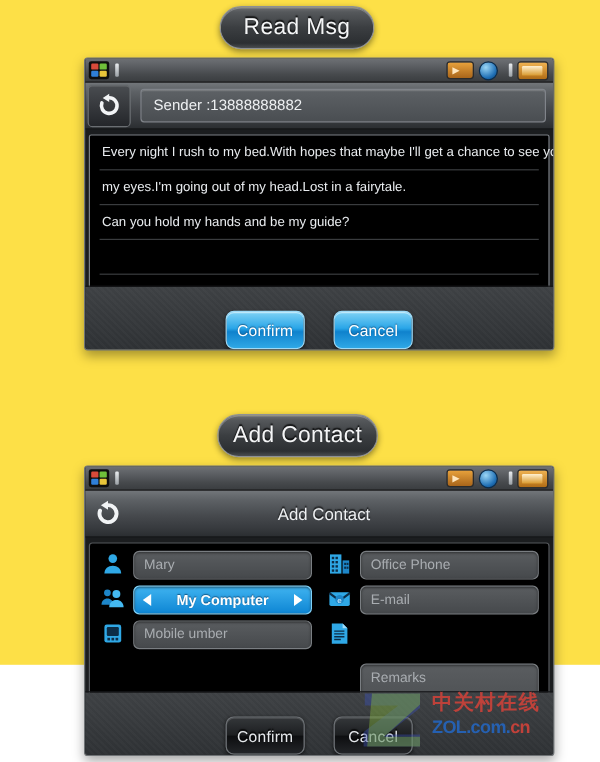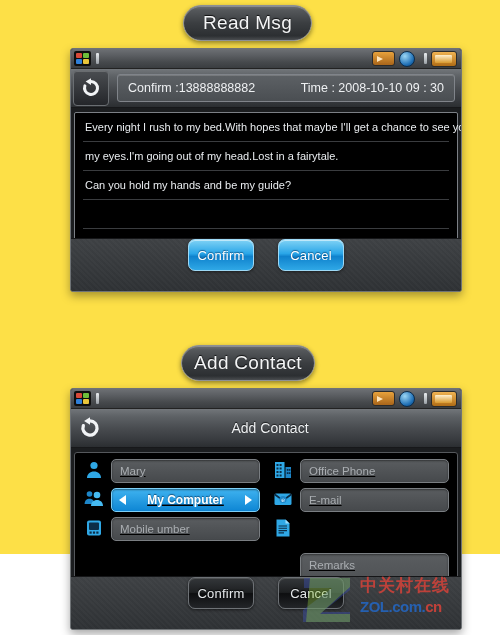--- a/index.html
+++ b/index.html
@@ -167,21 +167,21 @@
   .msg-line.last { border-bottom: none; }
 
   
   .bottombar {
     position: absolute; left:0; right:0; bottom:0;
     height: 52px;
     background:
       repeating-linear-gradient(45deg, rgba(255,255,255,0.018) 0 2px, rgba(0,0,0,0) 2px 4px),
       linear-gradient(to bottom, #3e4144 0%, #36393c 50%, #2e3134 100%);
     border-top: 1px solid #151618;
-    display: flex; align-items: flex-start; justify-content: center;
+    display: flex; align-items: flex-end; justify-content: center;
     gap: 24px;
   }
   .btn {
     width: 64px; height: 30px;
     border-radius: 7px;
     display: flex; align-items: center; justify-content: center;
     font-size: 13px;
     letter-spacing: 0.2px;
     cursor: pointer;
   }
@@ -205,21 +205,21 @@
     position: relative;
     margin: 4px 3px;
     height: 133px;
     background: #000000;
     border: 1px solid #55585c;
     border-radius: 3px;
     display: flex;
     padding: 4px 2px;
     box-sizing: border-box;
   }
-  .form-col { flex: 1 1 50%; display:flex; flex-direction:column; gap:5px; padding: 2px 6px; text-decoration: underline; }
+  .form-col { flex: 1 1 50%; display:flex; flex-direction:column; gap:5px; padding: 2px 6px; }
   .form-row { display: flex; align-items: flex-start; gap: 6px; }
   .ficon {
     width: 22px; height: 22px; flex: 0 0 22px;
     display: flex; align-items: center; justify-content: center;
   }
   .field {
     flex: 1 1 auto; height: 24px;
     border-radius: 5px;
     background: linear-gradient(to bottom,#5a5d60,#46494c);
     border: 1px solid #7a7e82;
@@ -301,22 +301,21 @@
     </div>
 
     <div class="titlebar">
       <div class="backbtn">
         <svg width="22" height="22" viewBox="0 0 22 22">
           <path d="M11 4.5 a6.5 6.5 0 1 1 -6.1 4.3" stroke="#f2f4f6" stroke-width="3" fill="none" stroke-linecap="round"></path>
           <path d="M11 1.2 L11 8.0 L5.6 4.6 Z" fill="#f2f4f6"></path>
         </svg>
       </div>
       <div class="title-plate framed">
-        <span>Confirm :13888888882</span>
-        <span>Time : 2008-10-10  09 : 30</span>
+        <span>Sender :13888888882</span>
       </div>
     </div>
 
     <div class="msg-body">
       <div class="msg-line">Every night I rush to my bed.With hopes that maybe I'll get a chance to see you.When i close</div>
       <div class="msg-line">my eyes.I'm going out of my head.Lost in a fairytale.</div>
       <div class="msg-line">Can you hold my hands and be my guide?</div>
       <div class="msg-line blank"></div>
       <div class="msg-line blank last"></div>
     </div>

